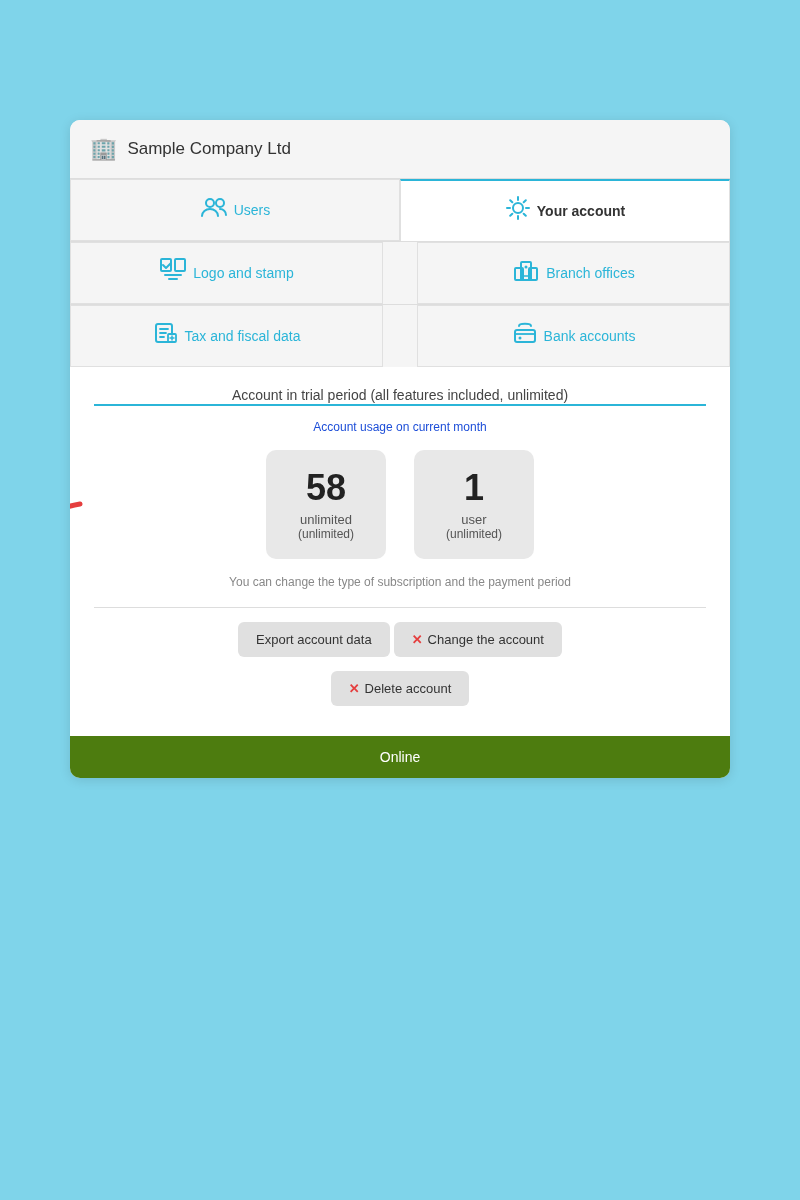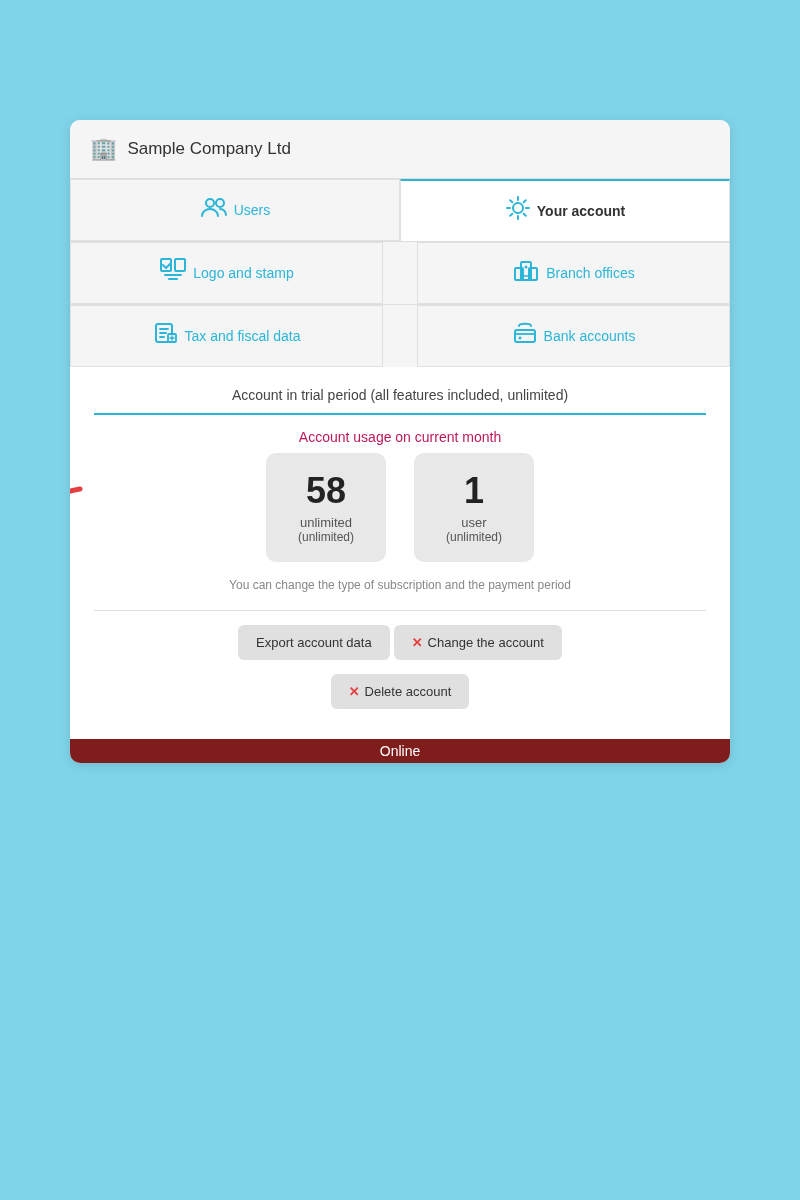--- a/index.html
+++ b/index.html
@@ -78,29 +78,29 @@
       gap: 34px;
     }
     .content-area {
       background: #ffffff;
       padding: 20px 24px 24px;
     }
     .trial-banner {
       text-align: center;
       font-size: 14px;
       color: #444;
-      padding-bottom: 10px;
+      padding-bottom: 1px;
       border-bottom: 2px solid #2bb5d8;
       margin-bottom: 14px;
     }
     .usage-label {
       text-align: center;
-      font-size: 14px;
-      color: #be185d;
-      margin-bottom: 8px;
+      font-size: 12px;
+      color: #1d4ed8;
+      margin-bottom: 16px;
     }
     .stats-row {
       display: flex;
       justify-content: center;
       gap: 28px;
       margin-bottom: 16px;
     }
     .stat-box {
       background: #e8e8e8;
       border-radius: 10px;
@@ -173,22 +173,22 @@
       gap: 4px;
       margin-bottom: 14px;
       flex-wrap: wrap;
     }
     .delete-row {
       display: flex;
       justify-content: center;
       margin-bottom: 6px;
     }
     .bottom-bar {
-      background: #7f1d1d;
-      height: 24px;
+      background: #4d7c0f;
+      height: 42px;
       border-radius: 0 0 0 0;
       display: flex;
       align-items: center;
       justify-content: center;
     }
     .arrow-container {
       position: absolute;
       left: -70px;
       bottom: 180px;
     }

